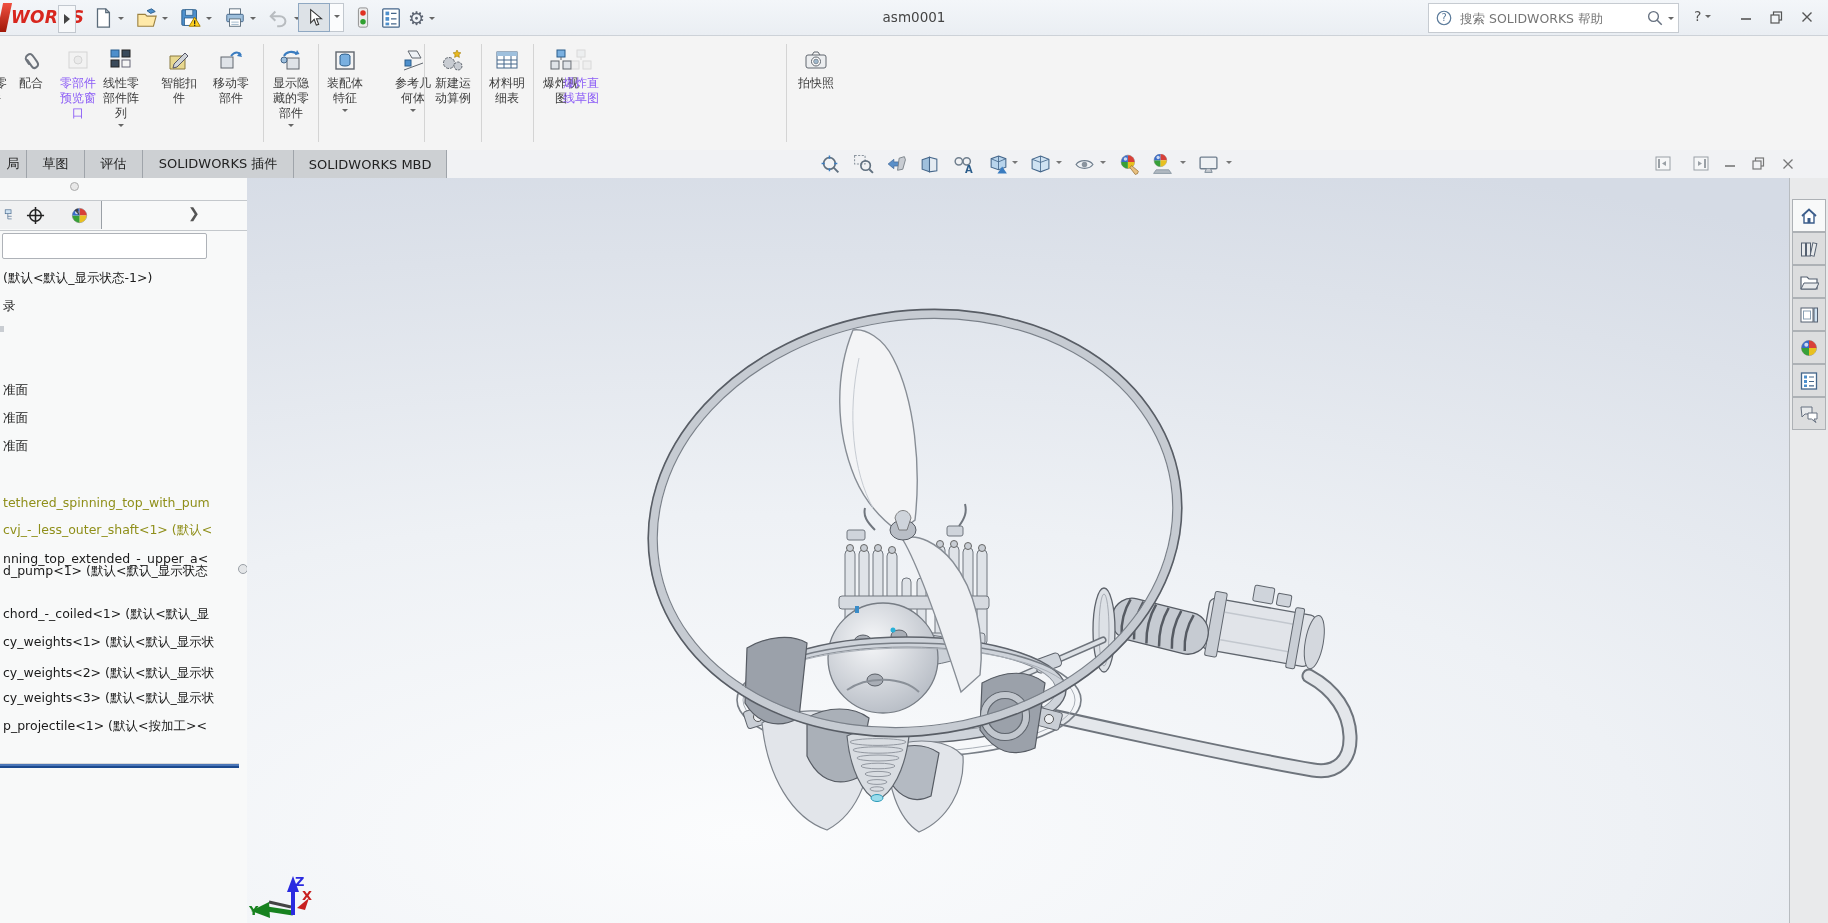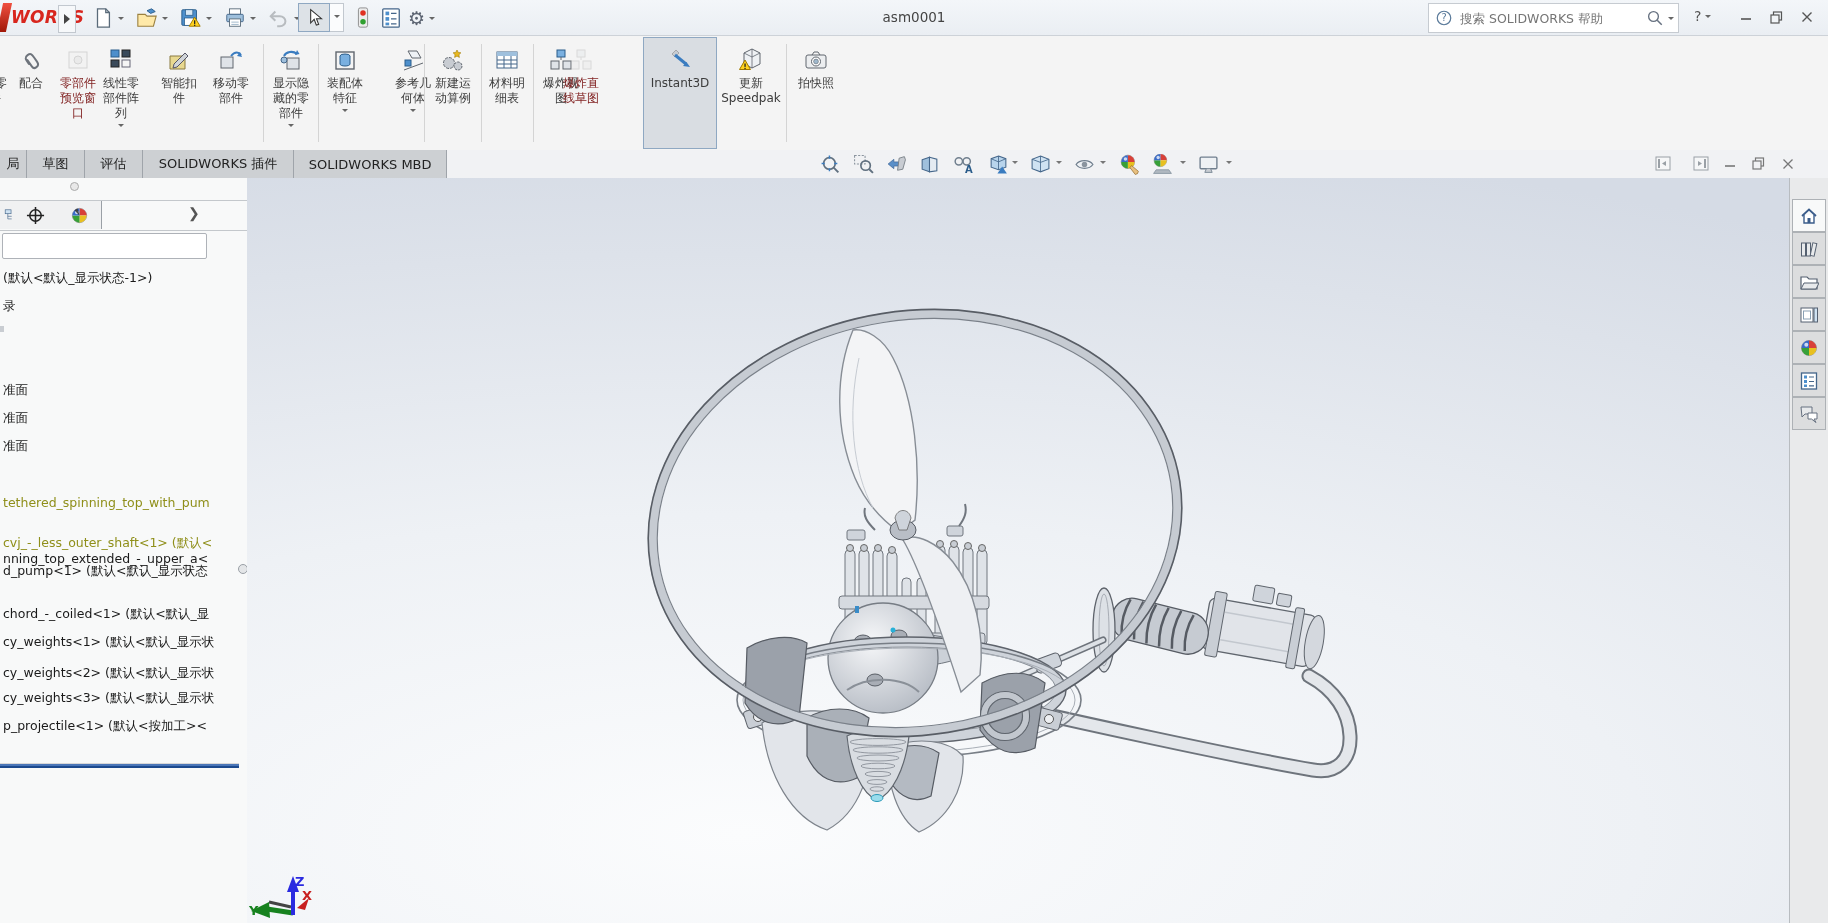--- a/index.html
+++ b/index.html
@@ -27,21 +27,21 @@
   #searchbox input{border:none;outline:none;flex:1;font-size:12.5px;color:#777;background:transparent;
                    font-family:"DejaVu Sans","Liberation Sans",sans-serif}
   .helpmenu{position:absolute;left:1694px;top:8px;font-size:14px;color:#555;display:flex;align-items:center;cursor:pointer}
   .winctl{position:absolute;top:8px;width:22px;height:18px;display:flex;align-items:center;justify-content:center;cursor:pointer}
   
   #ribbon{position:absolute;left:0;top:36px;width:1828px;height:114px;background:#f4f4f4;}
   .rb{position:absolute;top:2px;height:108px;display:flex;flex-direction:column;align-items:center;cursor:pointer}
   .rb-ic{margin-top:7px;height:28px;display:flex;align-items:flex-end;justify-content:center}
   .rb-label{margin-top:3px;white-space:pre-line;text-align:center;font-size:12px;line-height:15px;color:#3c3c3c}
   .rb .dd{width:0;height:0;border:3.5px solid transparent;border-top-color:#666;margin-top:3px}
-  .rb.disabled .rb-label{color:#7f1d1d}
+  .rb.disabled .rb-label{color:#8b5cf6}
   .rb.disabled svg{opacity:.35}
   .rb.active{background:#d9dde2;border:1px solid #8fa8c2;top:1px;height:110px}
   .rsep{position:absolute;top:8px;height:98px;width:1px;background:#d4d4d4}
   
   #tabrow{position:absolute;left:0;top:150px;width:1828px;height:28px;background:#f1f2f4;border-bottom:1px solid #c9cdd2}
   #tabstrip{position:absolute;left:0;top:0;height:28px;width:447px;background:#cdd0d3;display:flex}
   .ctab{height:28px;display:flex;align-items:center;justify-content:center;font-size:13px;color:#222;
         border-right:1px solid #9fa4aa;cursor:pointer;background:#cdd0d3}
   
   .hud{position:absolute;top:2px;width:24px;height:24px;display:flex;align-items:center;justify-content:center;cursor:pointer}
@@ -356,43 +356,20 @@
         <svg width="26" height="26" viewBox="0 0 26 26">
           <rect x="3" y="14" width="8" height="8" fill="#e8e8e8" stroke="#aaa"></rect>
           <rect x="15" y="14" width="8" height="8" fill="#e8e8e8" stroke="#aaa"></rect>
           <rect x="9" y="3" width="8" height="7" fill="#dfe3e8" stroke="#aaa"></rect>
           <path d="M13 10v3" stroke="#aaa"></path>
         </svg>
       </div>
     <div class="rb-label">爆炸直
 线草图</div>
   </div>
-  <div class="rb active" style="left:643px;width:72px">
-    <div class="rb-ic">
-        <svg width="26" height="26" viewBox="0 0 26 26">
-          <path d="M5 7l4-4 3 3-4 4z" fill="#c8ccd2" stroke="#888" stroke-width=".6"></path>
-          <path d="M8 8l11 9" stroke="#3a7cc0" stroke-width="3"></path>
-          <path d="M23 20l-7-1 3.5-4z" fill="#3a7cc0"></path>
-        </svg>
-      </div>
-    <div class="rb-label">Instant3D</div>
-  </div>
-  <div class="rb" style="left:717px;width:68px">
-    <div class="rb-ic">
-        <svg width="26" height="26" viewBox="0 0 26 26">
-          <path d="M14 2l8 4v11l-8 4-8-4V6z" fill="#eef1f4" stroke="#60666e"></path>
-          <path d="M14 2v19M6 6l8 4 8-4" fill="none" stroke="#60666e" stroke-width=".8"></path>
-          <path d="M7 13l5.5 9.5H1.5z" fill="#ffd21e" stroke="#a07800"></path>
-          <rect x="6.4" y="16.5" width="1.3" height="3.4" fill="#222"></rect>
-          <rect x="6.4" y="20.8" width="1.3" height="1.3" fill="#222"></rect>
-        </svg>
-      </div>
-    <div class="rb-label">更新
-Speedpak</div>
-  </div>
   <div class="rsep" style="left:786px"></div>
   <div class="rb" style="left:790px;width:52px">
     <div class="rb-ic">
         <svg width="26" height="26" viewBox="0 0 26 26">
           <rect x="3" y="8" width="20" height="13" rx="2" fill="#eceef0" stroke="#60666e"></rect>
           <path d="M9 8l2-3h4l2 3" fill="none" stroke="#60666e"></path>
           <circle cx="13" cy="14.5" r="4.5" fill="#fff" stroke="#60666e"></circle>
           <circle cx="13" cy="14.5" r="2.4" fill="#9fb8cc" stroke="#60666e" stroke-width=".6"></circle>
         </svg>
       </div>
@@ -566,21 +543,21 @@
     </div>
   <div class="trow" style="top:227px">
       <span class="ttext">准面</span>
     </div>
   <div class="trow" style="top:255px">
       <span class="ttext">准面</span>
     </div>
   <div class="trow" style="top:311px">
       <span class="ttext olive">tethered_spinning_top_with_pum</span>
     </div>
-  <div class="trow" style="top:352px">
+  <div class="trow" style="top:339px">
       <span class="ttext olive">cvj_-_less_outer_shaft&lt;1&gt; (默认&lt;</span>
     </div>
   <div class="trow" style="top:367px">
       <span class="ttext">nning_top_extended_-_upper_a&lt;</span>
     </div>
   <div class="trow" style="top:380px">
       <span class="ttext">d_pump&lt;1&gt; (默认&lt;默认_显示状态</span>
     </div>
   <div class="trow" style="top:423px">
       <span class="ttext">chord_-_coiled&lt;1&gt; (默认&lt;默认_显</span>

